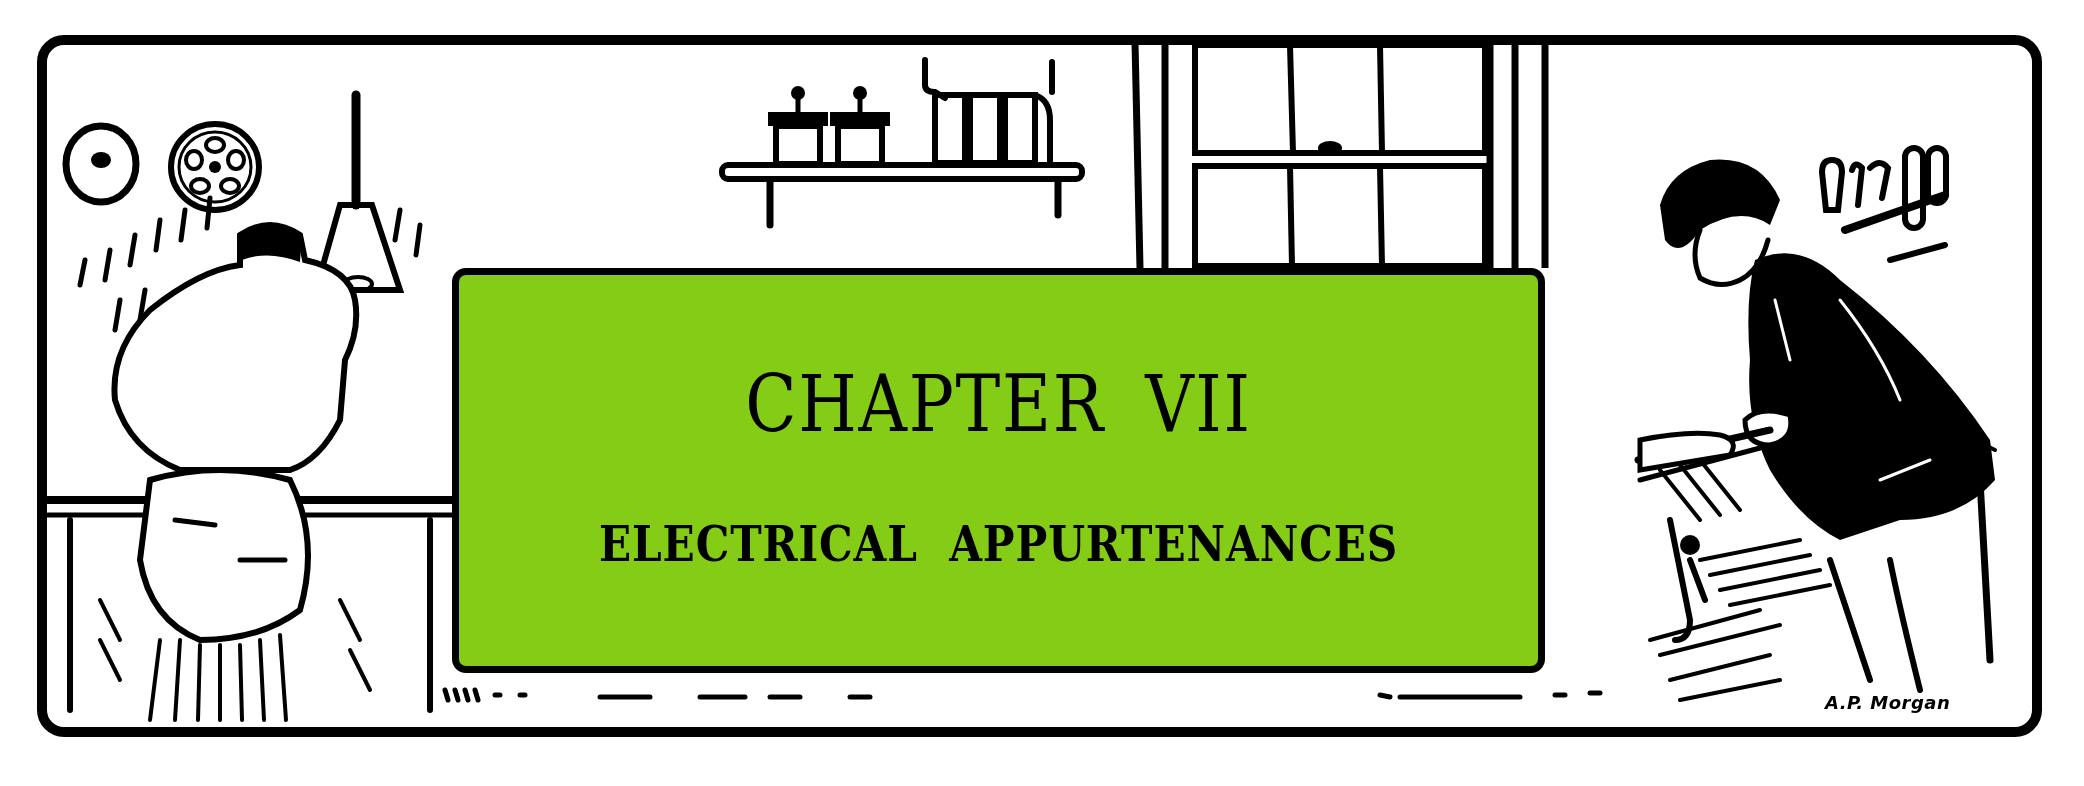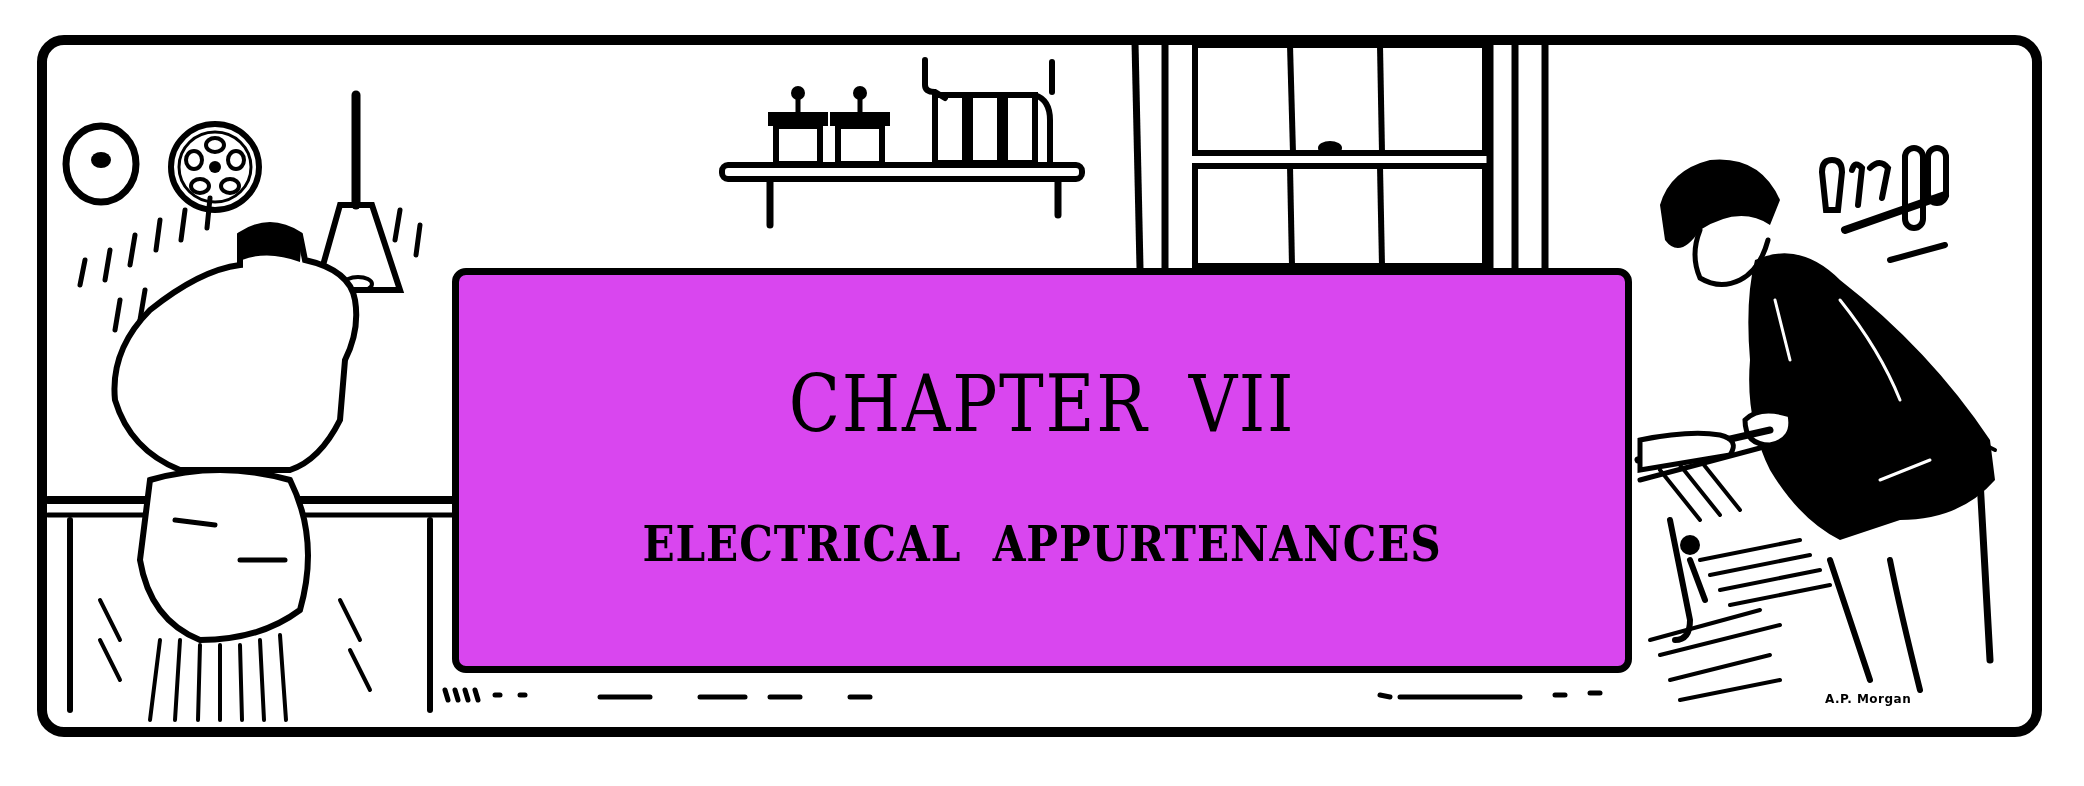--- a/index.html
+++ b/index.html
@@ -1,37 +1,37 @@
 <!DOCTYPE html>
 <html><head>
   <meta charset="utf-8">
   <style>
     html, body { margin: 0; padding: 0; background: #ffffff; }
     body { width: 2084px; height: 786px; position: relative; overflow: hidden; }
     .scene { position: absolute; left: 0; top: 0; width: 2084px; height: 786px; }
     .panel {
-      position: absolute; left: 452px; top: 268px; width: 1180px; height: 405px;
-      background: #d946ef; border: 7px solid #000; border-radius: 14px; box-sizing: border-box;
+      position: absolute; left: 452px; top: 268px; width: 1093px; height: 405px;
+      background: #84cc16; border: 7px solid #000; border-radius: 14px; box-sizing: border-box;
     }
     .chapter-title {
       position: absolute; left: 0; right: 0; top: 90px; text-align: center;
       font-family: "DejaVu Serif", "Liberation Serif", serif; font-size: 78px;
       letter-spacing: 2px; color: #000; transform: scaleX(0.86);
       word-spacing: 20px; line-height: 1;
     }
     .chapter-subtitle {
       position: absolute; left: 0; right: 0; top: 245px; text-align: center;
       font-family: "DejaVu Serif", "Liberation Serif", serif; font-size: 48px;
       font-weight: bold; letter-spacing: 1px; color: #000; transform: scaleX(0.88);
       word-spacing: 18px; line-height: 1;
     }
     .signature {
       position: absolute; left: 1825px; top: 692px;
-      font-family: "DejaVu Sans", "Liberation Sans", sans-serif; font-size: 12px;
-      font-weight: bold; color: #000; letter-spacing: 0.5px;
+      font-family: "DejaVu Sans", "Liberation Sans", sans-serif; font-size: 18px;
+      font-weight: bold; font-style: italic; color: #000; letter-spacing: 0.5px;
     }
   </style>
 </head>
 <body>
 
 <svg class="scene" viewBox="0 0 2084 786" xmlns="http://www.w3.org/2000/svg">
 
   <rect x="42" y="40" width="1995" height="692" rx="22" ry="22" fill="none" stroke="#000" stroke-width="10"></rect>
 
   <g stroke="#000" fill="none" stroke-linecap="round">

